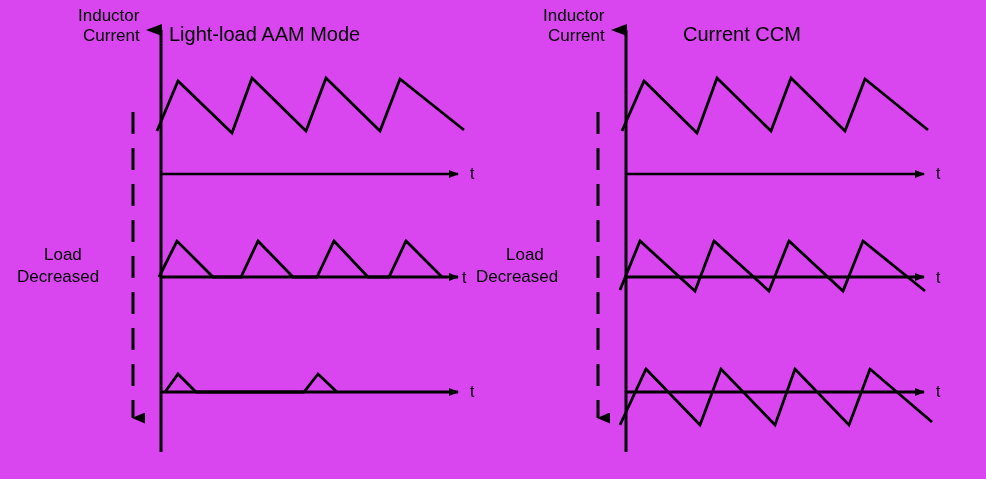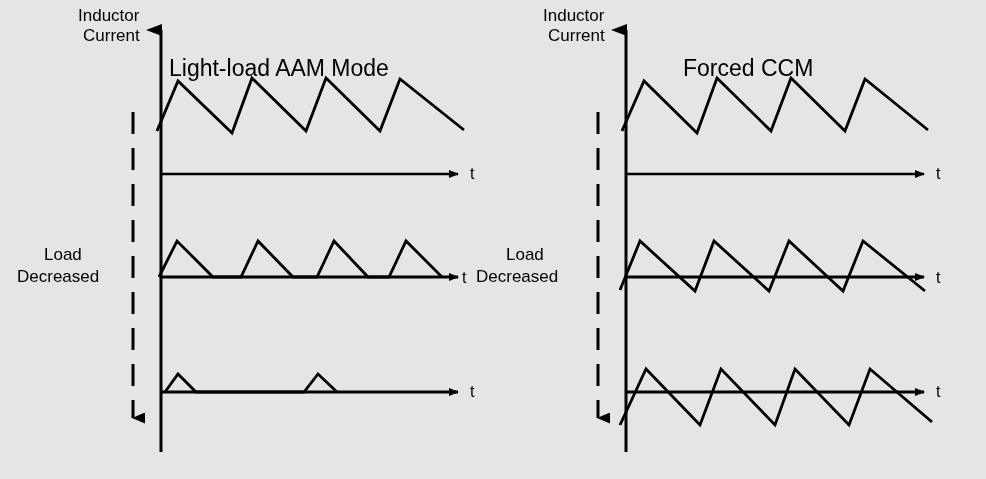--- a/index.html
+++ b/index.html
@@ -8,21 +8,21 @@
     background: #ffffff;
   }
   body {
     font-family: "Liberation Sans", sans-serif;
     color: #000000;
   }
   #figure {
     position: relative;
     width: 986px;
     height: 479px;
-    background: #e5e5e5;
+    background: #d946ef;
     overflow: hidden;
   }
   #figure svg {
     position: absolute;
     top: 0;
     left: 0;
     width: 986px;
     height: 479px;
   }
   .lbl {
@@ -30,22 +30,21 @@
     font-family: "Liberation Sans", sans-serif;
     font-size: 17px;
     line-height: 20px;
     color: #000000;
     white-space: pre;
   }
   .lbl-axis {
     font-size: 17px;
   }
   .lbl-title {
-    font-size: 23px;
-    margin-top: 34px;
+    font-size: 20px;
   }
   .lbl-side {
     font-size: 17px;
     text-align: left;
   }
   .lbl-t {
     font-size: 16px;
   }
 </style>
 </head>
@@ -124,21 +123,21 @@
   <div class="lbl lbl-side" style="left:44px; top:245px;">Load</div>
   <div class="lbl lbl-side" style="left:17px; top:267px;">Decreased</div>
 
   <div class="lbl lbl-t" style="left:470px; top:164px;">t</div>
   <div class="lbl lbl-t" style="left:462px; top:268px;">t</div>
   <div class="lbl lbl-t" style="left:470px; top:382px;">t</div>
 
   <div class="lbl lbl-axis" style="left:543px; top:6px;">Inductor</div>
   <div class="lbl lbl-axis" style="left:548px; top:26px;">Current</div>
 
-  <div class="lbl lbl-title" style="left:683px; top:24px;">Forced CCM</div>
+  <div class="lbl lbl-title" style="left:683px; top:24px;">Current CCM</div>
 
   <div class="lbl lbl-side" style="left:506px; top:245px;">Load</div>
   <div class="lbl lbl-side" style="left:476px; top:267px;">Decreased</div>
 
   <div class="lbl lbl-t" style="left:936px; top:164px;">t</div>
   <div class="lbl lbl-t" style="left:936px; top:268px;">t</div>
   <div class="lbl lbl-t" style="left:936px; top:382px;">t</div>
 
 </div>
 

